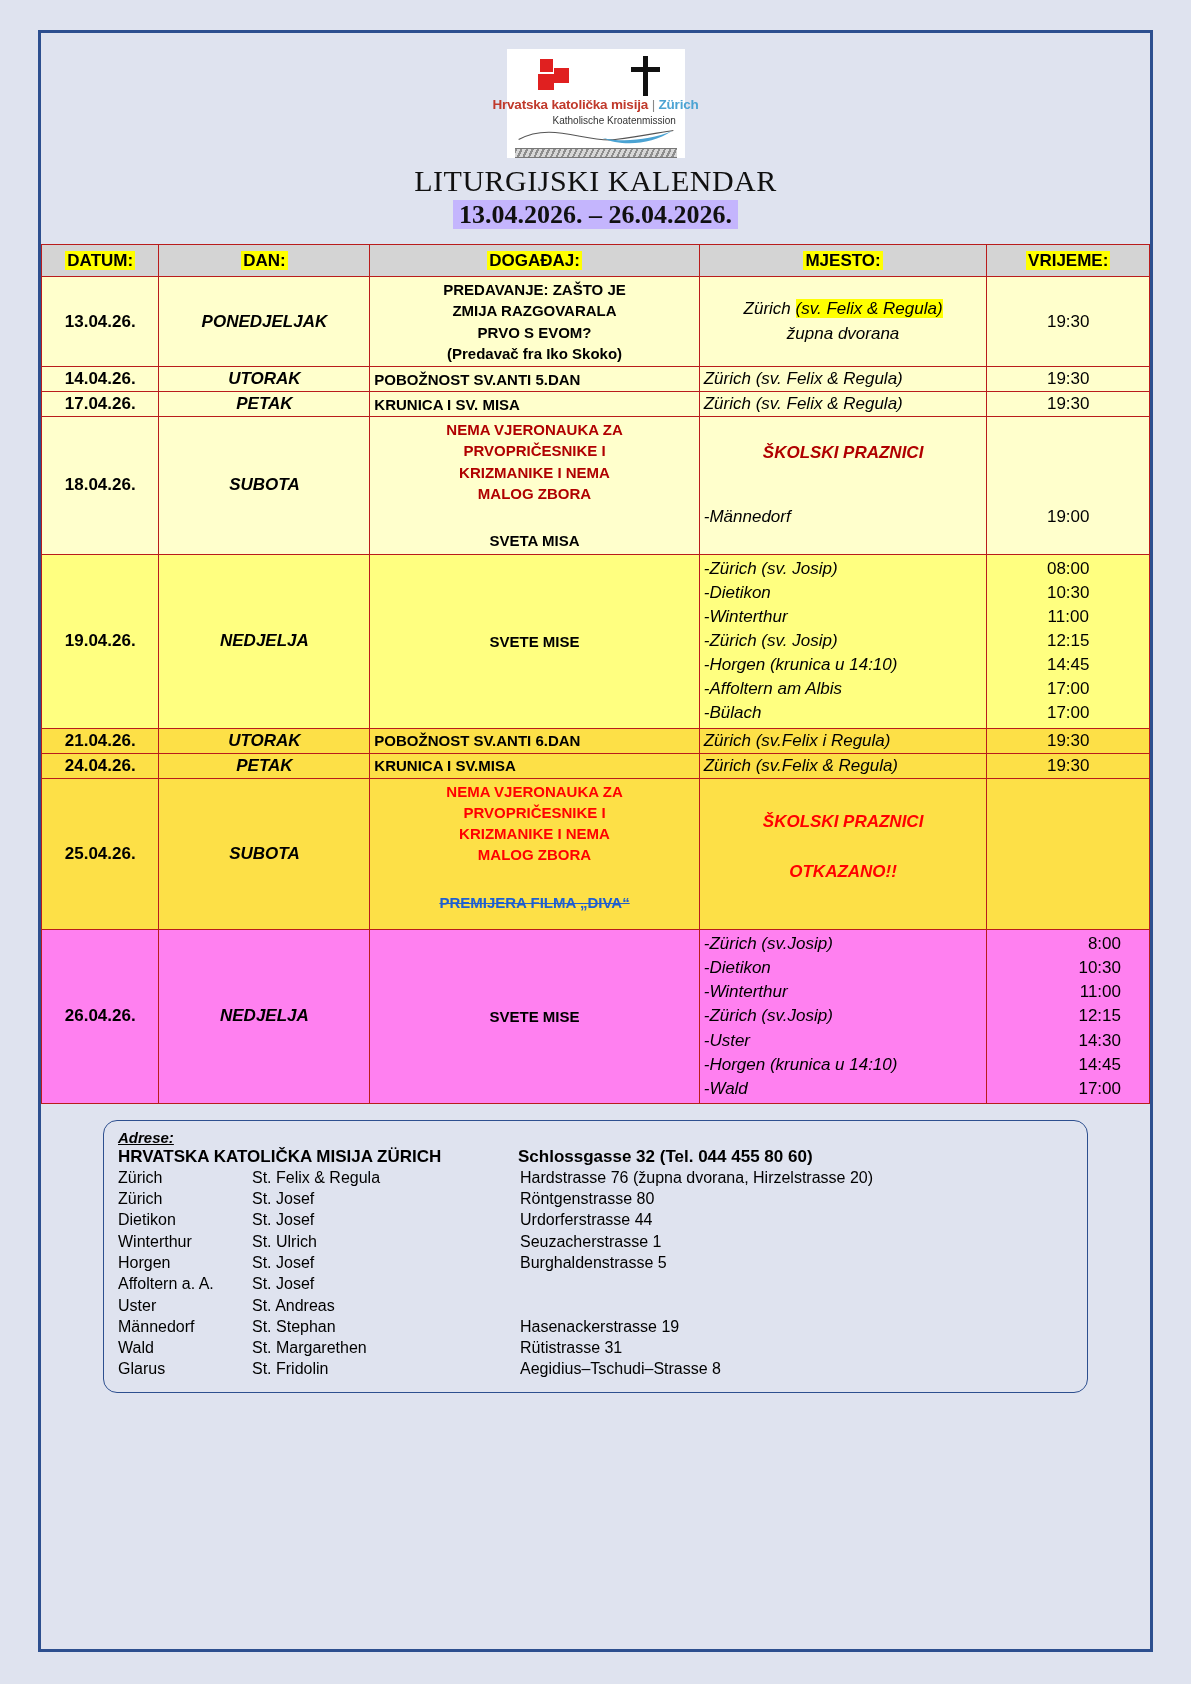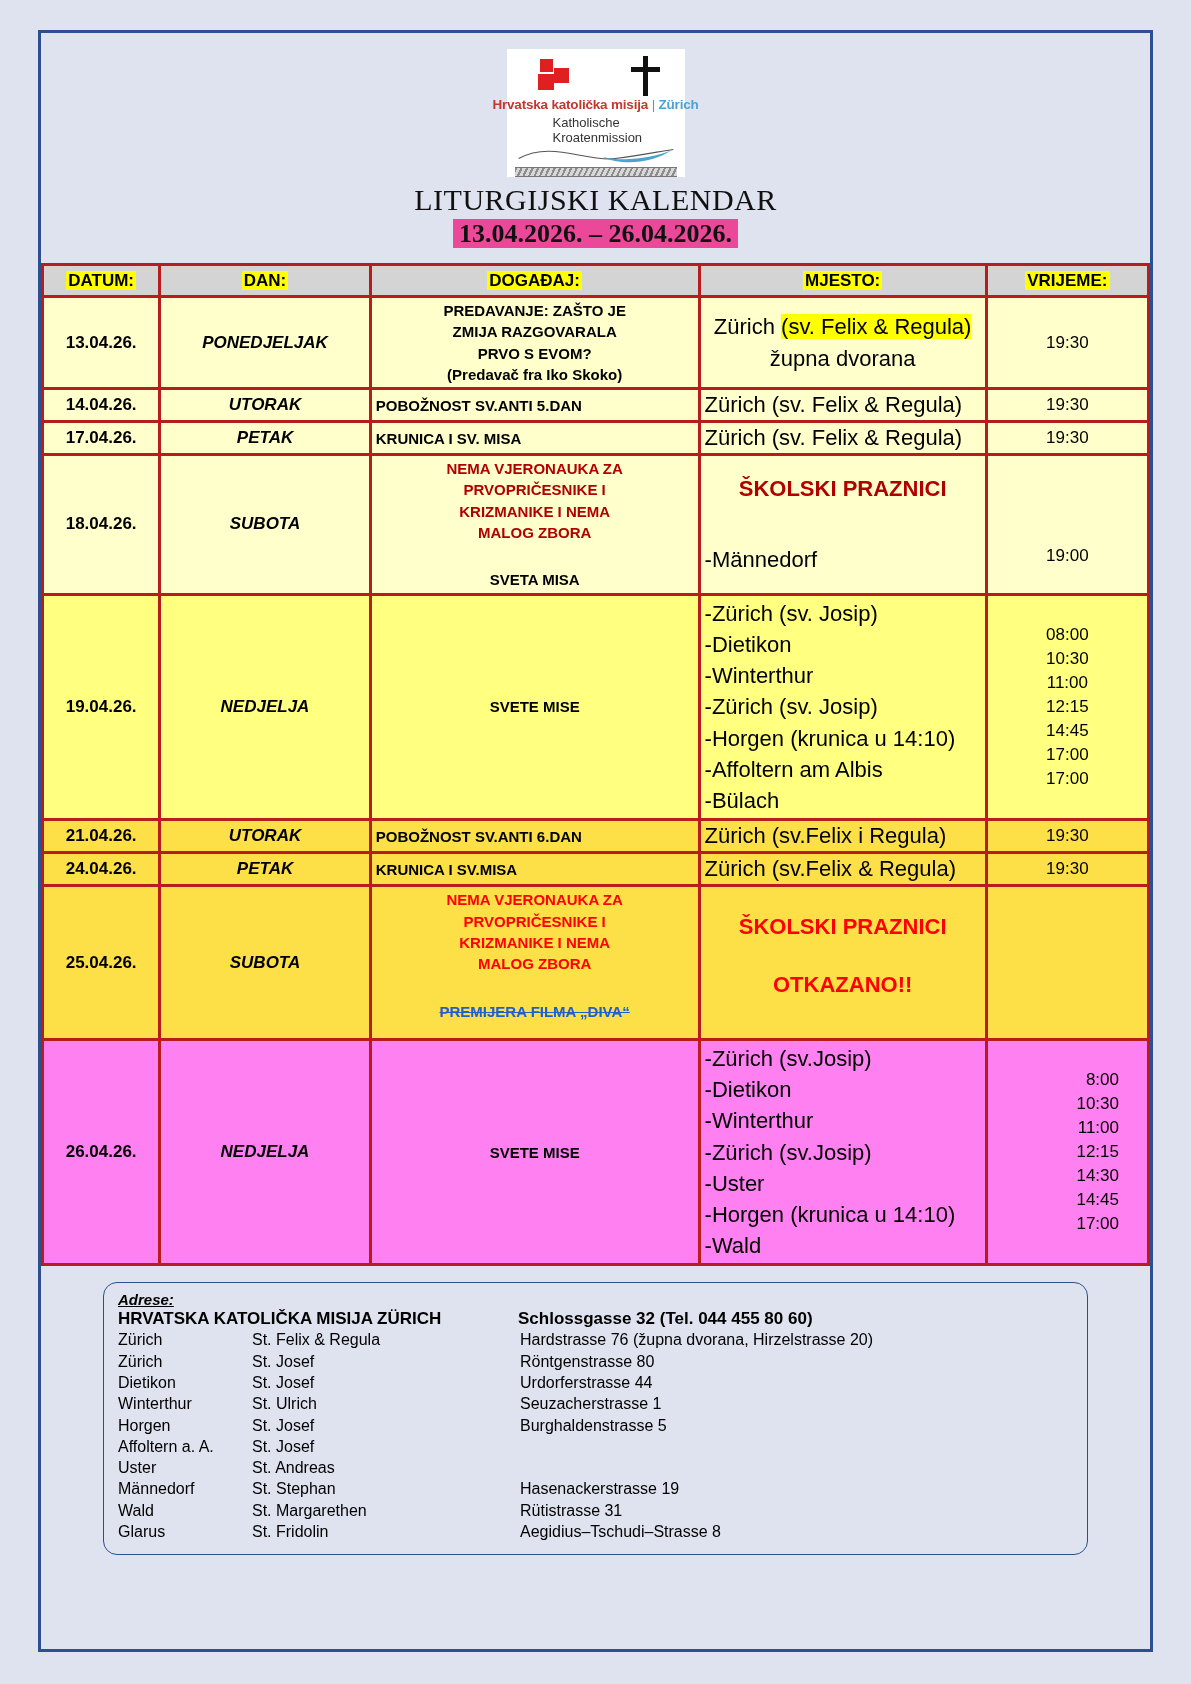--- a/index.html
+++ b/index.html
@@ -28,53 +28,53 @@
   .sq1 { left:10px; top:0px; width:13px; height:13px; }
   .sq2 { left:24px; top:9px; width:15px; height:15px; }
   .sq3 { left:8px; top:15px; width:16px; height:16px; }
   .cross { position:relative; width:34px; height:40px; margin-left:52px; }
   .cross-v { position:absolute; left:15px; top:0; width:5px; height:40px; background:#111; }
   .cross-h { position:absolute; left:3px; top:11px; width:29px; height:5px; background:#111; }
   .logo-title { font-size:13.5px; font-weight:bold; letter-spacing:-.2px; white-space:nowrap; }
   .logo-title .t1 { color:#c0392b; }
   .logo-title .bar { color:#888; font-weight:normal; }
   .logo-title .t3 { color:#4ba3d3; }
-  .logo-sub { font-size:13px; color:#333; margin-top:3px; margin-left:38px; align-self:flex-start; }
+  .logo-sub { font-size:10px; color:#333; margin-top:3px; margin-left:38px; align-self:flex-start; }
   .logo-wave { width:100%; height:22px; margin-top:-2px; }
   .logo-rope { width:100%; height:10px; margin-top:2px;
     background:repeating-linear-gradient(115deg,#8d8d8d 0px,#8d8d8d 2px,#d8d8d8 2px,#d8d8d8 5px);
     border-top:1px solid #777; border-bottom:1px solid #777; }
   .doc-title {
     text-align:center; font-family:"Liberation Serif", serif;
     font-size:30px; color:#111; margin-top:6px; letter-spacing:.5px;
   }
   .doc-range { text-align:center; margin-top:2px; }
   .doc-range span {
     font-family:"Liberation Serif", serif; font-size:26px; font-weight:bold;
-    background:#ec4899; color:#111; padding:0 6px;
+    background:#c4b5fd; color:#111; padding:0 6px;
   }
   
   table.cal { width:100%; border-collapse:collapse; margin-top:14px; table-layout:fixed; }
-  table.cal td, table.cal th { border:3px solid #b91c1c; padding:2px 4px; vertical-align:middle; }
+  table.cal td, table.cal th { border:1px solid #b91c1c; padding:2px 4px; vertical-align:middle; }
   .c-date  { width:107px; }
   .c-day   { width:192px; }
   .c-event { width:300px; }
   .c-place { width:262px; }
   .c-time  { width:148px; }
   thead th {
     background:#d4d4d4; height:32px; text-align:center;
   }
   thead th span {
     background:#ffff00; color:#000; font-size:17px; font-weight:bold; padding:0 2px;
   }
   td.date { font-size:17px; font-weight:bold; text-align:center; color:#000; }
   td.day  { font-size:17px; font-weight:bold; font-style:italic; text-align:center; color:#000; }
   td.event{ font-size:15px; font-weight:bold; text-align:center; color:#000; }
   td.event.left { text-align:left; }
-  td.place{ font-size:22px; color:#000; }
+  td.place{ font-size:17px; color:#000;font-style:italic; }
   td.place.center { text-align:center; }
   td.time { font-size:17px; text-align:center; color:#000; }
   td.time.right { text-align:right; padding-right:28px; }
   .bg-cream  { background:#ffffcc; }
   .bg-yellow { background:#ffff80; }
   .bg-pink   { background:#fde047; }
   .bg-magenta{ background:#ff80f0; }
   .blue { color:#1f5fd0; }
   .darkred { color:#b00000; }
   .red { color:#ff0000; }

